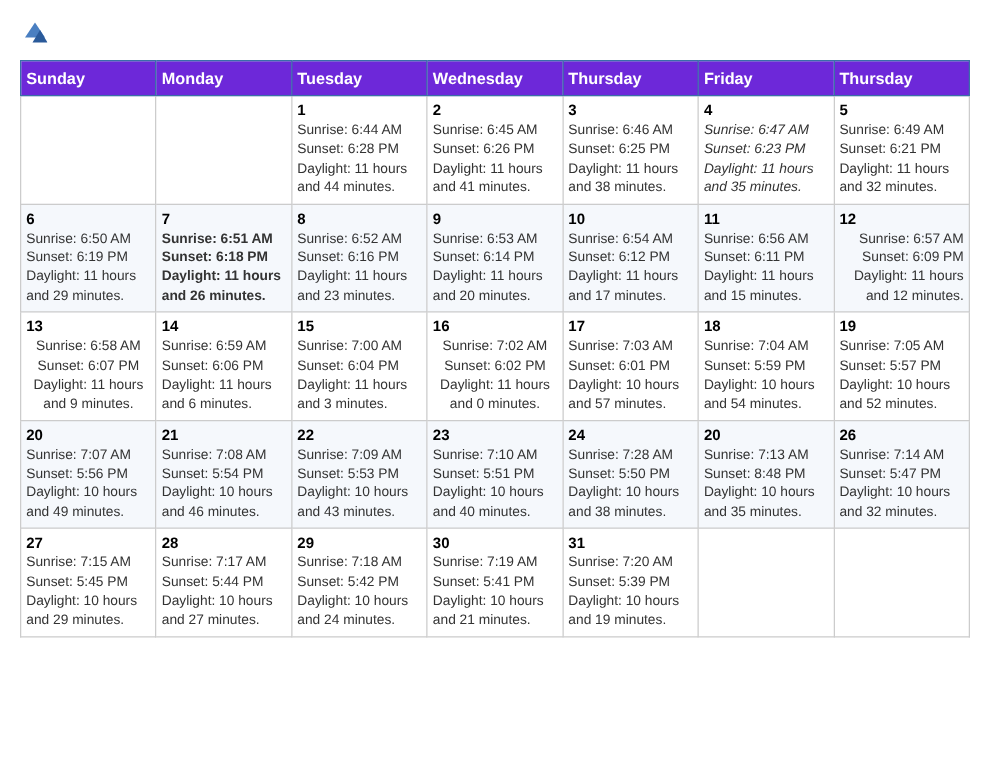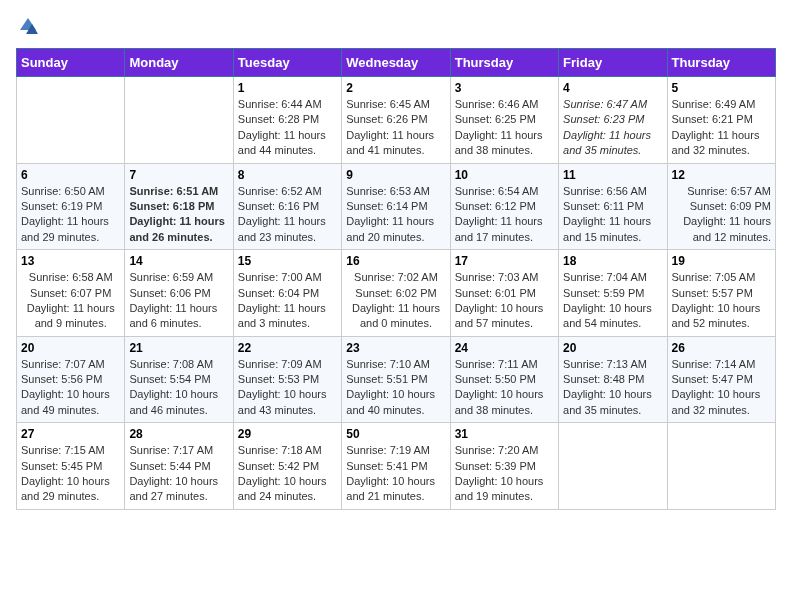--- a/index.html
+++ b/index.html
@@ -267,21 +267,21 @@
 Daylight: 10 hours and 43 minutes.</div>
         </td>
         <td>
           <span class="day-number">23</span>
           <div class="cell-content" style="white-space: pre-line;">Sunrise: 7:10 AM
 Sunset: 5:51 PM
 Daylight: 10 hours and 40 minutes.</div>
         </td>
         <td>
           <span class="day-number">24</span>
-          <div class="cell-content" style="white-space: pre-line;">Sunrise: 7:11 AM
+          <div class="cell-content" style="white-space: pre-line;">Sunrise: 7:28 AM
 Sunset: 5:50 PM
 Daylight: 10 hours and 38 minutes.</div>
         </td>
         <td>
           <span class="day-number">20</span>
           <div class="cell-content" style="white-space: pre-line;">Sunrise: 7:13 AM
 Sunset: 8:48 PM
 Daylight: 10 hours and 35 minutes.</div>
         </td>
         <td>
@@ -304,21 +304,21 @@
 Sunset: 5:44 PM
 Daylight: 10 hours and 27 minutes.</div>
         </td>
         <td>
           <span class="day-number">29</span>
           <div class="cell-content" style="white-space: pre-line;">Sunrise: 7:18 AM
 Sunset: 5:42 PM
 Daylight: 10 hours and 24 minutes.</div>
         </td>
         <td>
-          <span class="day-number">50</span>
+          <span class="day-number">30</span>
           <div class="cell-content" style="white-space: pre-line;">Sunrise: 7:19 AM
 Sunset: 5:41 PM
 Daylight: 10 hours and 21 minutes.</div>
         </td>
         <td>
           <span class="day-number">31</span>
           <div class="cell-content" style="white-space: pre-line;">Sunrise: 7:20 AM
 Sunset: 5:39 PM
 Daylight: 10 hours and 19 minutes.</div>
         </td>

